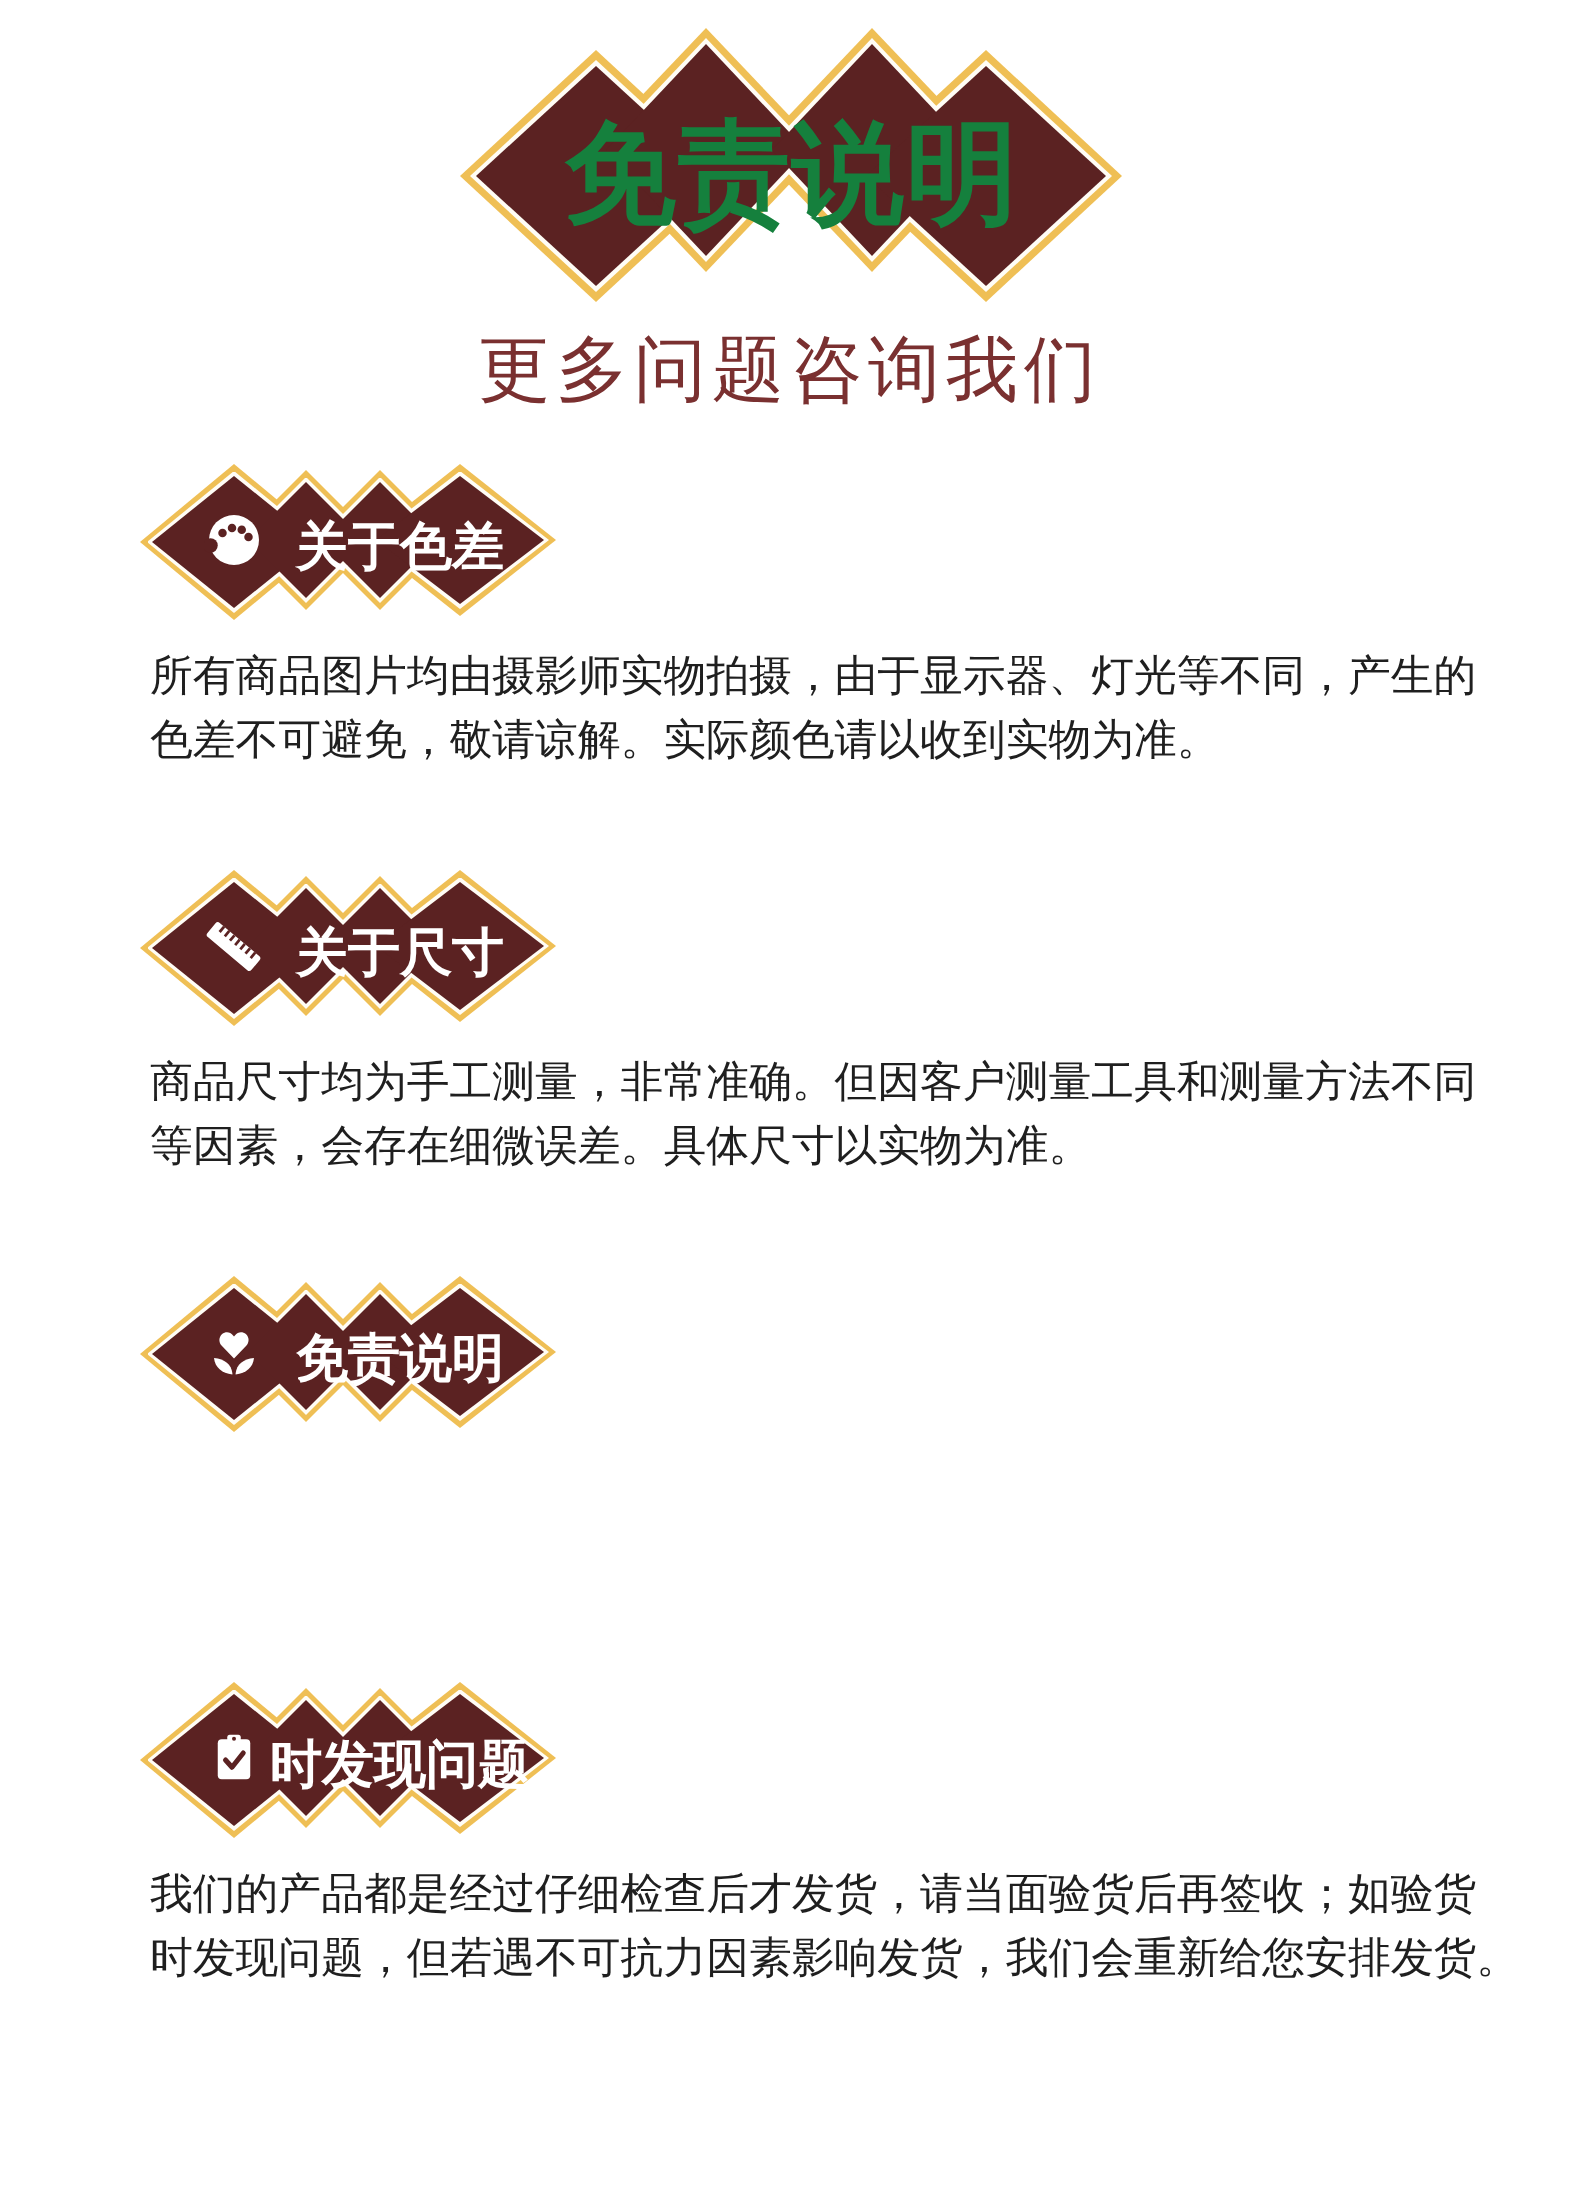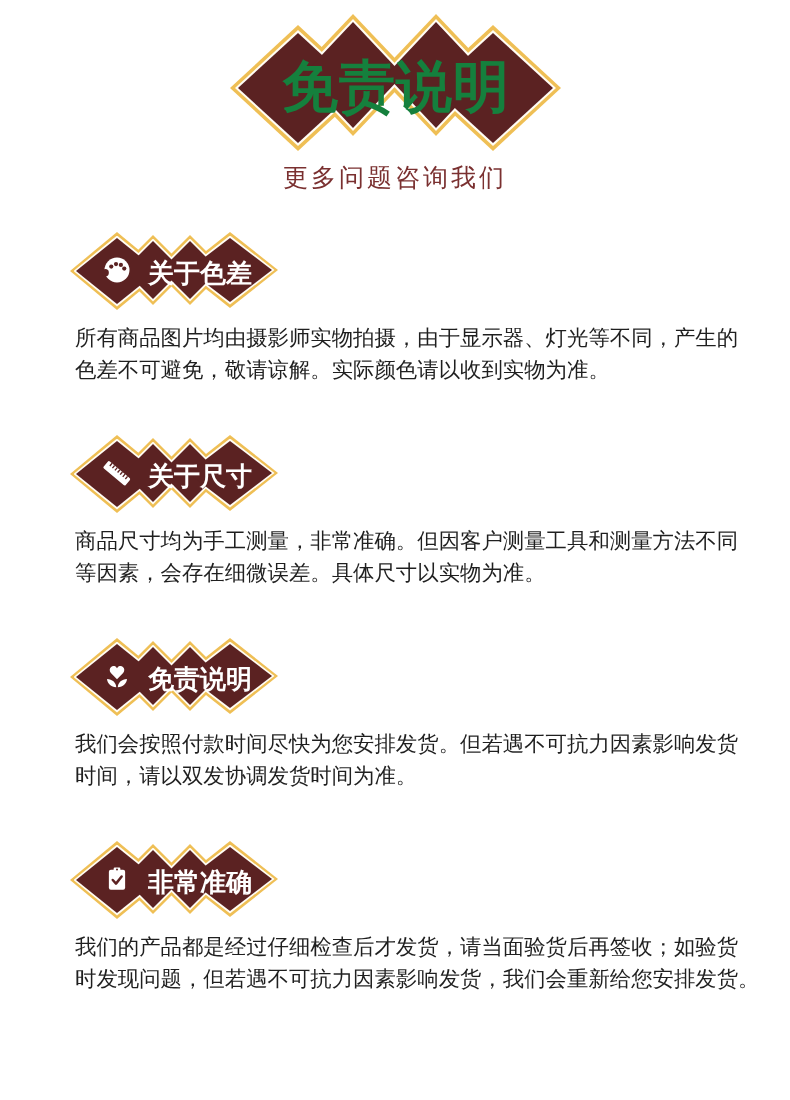--- a/index.html
+++ b/index.html
@@ -22,21 +22,21 @@
   .dm-w{background:var(--inner-line);z-index:2;}
   .dm-f{background:var(--maroon);z-index:3;}
 
   .banner{position:absolute;left:228px;top:12px;width:336px;height:142px;}
   .banner-title{
     position:absolute;inset:0;z-index:4;display:flex;align-items:center;justify-content:center;
     padding-top:10px;font-size:56px;font-weight:700;color:#15803d;letter-spacing:1px;white-space:nowrap;
   }
   .subtitle{
     position:absolute;left:0;right:0;top:161px;text-align:center;
-    font-size:25px;letter-spacing:3px;color:var(--subtitle);white-space:nowrap;
+    font-size:36px;letter-spacing:3px;color:var(--subtitle);white-space:nowrap;
   }
   .section{position:absolute;left:70px;width:680px;height:190px;}
   .badge{position:absolute;left:0;top:0;width:210px;height:80px;}
   .badge-icon{position:absolute;z-index:4;left:32px;top:24px;width:30px;height:30px;}
   .badge-icon svg{display:block;width:100%;height:100%;}
   .badge-label{
     position:absolute;z-index:4;left:64px;top:25px;width:132px;text-align:center;
     font-size:26px;font-weight:700;color:#fff;white-space:nowrap;
   }
   .section-body{
@@ -148,35 +148,33 @@
         <div class="dm dm-g" style="left: 112px; top: 1px; width: 96px; height: 76px;"></div>
         <div class="dm dm-w" style="left: 3.5px; top: 4.5px; width: 87px; height: 71px;"></div>
         <div class="dm dm-w" style="left: 51.5px; top: 7.5px; width: 63px; height: 63px;"></div>
         <div class="dm dm-w" style="left: 88.5px; top: 7.5px; width: 63px; height: 63px;"></div>
         <div class="dm dm-w" style="left: 115.5px; top: 4.5px; width: 89px; height: 69px;"></div>
         <div class="dm dm-f" style="left: 6px; top: 7px; width: 82px; height: 66px;"></div>
         <div class="dm dm-f" style="left: 54px; top: 10px; width: 58px; height: 58px;"></div>
         <div class="dm dm-f" style="left: 91px; top: 10px; width: 58px; height: 58px;"></div>
         <div class="dm dm-f" style="left: 118px; top: 7px; width: 84px; height: 64px;"></div>
       </div>
-    <div class="section-body">我们会按照付款时间尽快为您安排发货。但若遇不可抗力因素影响发货
-时间，请以双发协调发货时间为准。</div>
   </div>
 
   <div class="section" style="top:840px;">
     <div class="badge">
       <span class="badge-icon">
         <svg viewBox="0 0 24 24">
           <rect x="9.3" y="2.7" width="5.4" height="4" rx="1" fill="#fff"></rect>
           <rect x="5.5" y="4.5" width="13" height="16" rx="1.6" fill="#fff"></rect>
           <circle cx="12" cy="4.3" r="0.8" fill="var(--maroon)"></circle>
           <path d="M8.6 12.8l2.6 2.9 4.5-5.7" stroke="var(--maroon)" stroke-width="2" fill="none" stroke-linecap="round" stroke-linejoin="round"></path>
         </svg>
       </span>
-      <div class="badge-label">非常准确</div>
+      <div class="badge-label">时发现问题</div>
     <div class="dm dm-g" style="left: 0px; top: 1px; width: 94px; height: 78px;"></div>
         <div class="dm dm-g" style="left: 48px; top: 4px; width: 70px; height: 70px;"></div>
         <div class="dm dm-g" style="left: 85px; top: 4px; width: 70px; height: 70px;"></div>
         <div class="dm dm-g" style="left: 112px; top: 1px; width: 96px; height: 76px;"></div>
         <div class="dm dm-w" style="left: 3.5px; top: 4.5px; width: 87px; height: 71px;"></div>
         <div class="dm dm-w" style="left: 51.5px; top: 7.5px; width: 63px; height: 63px;"></div>
         <div class="dm dm-w" style="left: 88.5px; top: 7.5px; width: 63px; height: 63px;"></div>
         <div class="dm dm-w" style="left: 115.5px; top: 4.5px; width: 89px; height: 69px;"></div>
         <div class="dm dm-f" style="left: 6px; top: 7px; width: 82px; height: 66px;"></div>
         <div class="dm dm-f" style="left: 54px; top: 10px; width: 58px; height: 58px;"></div>

